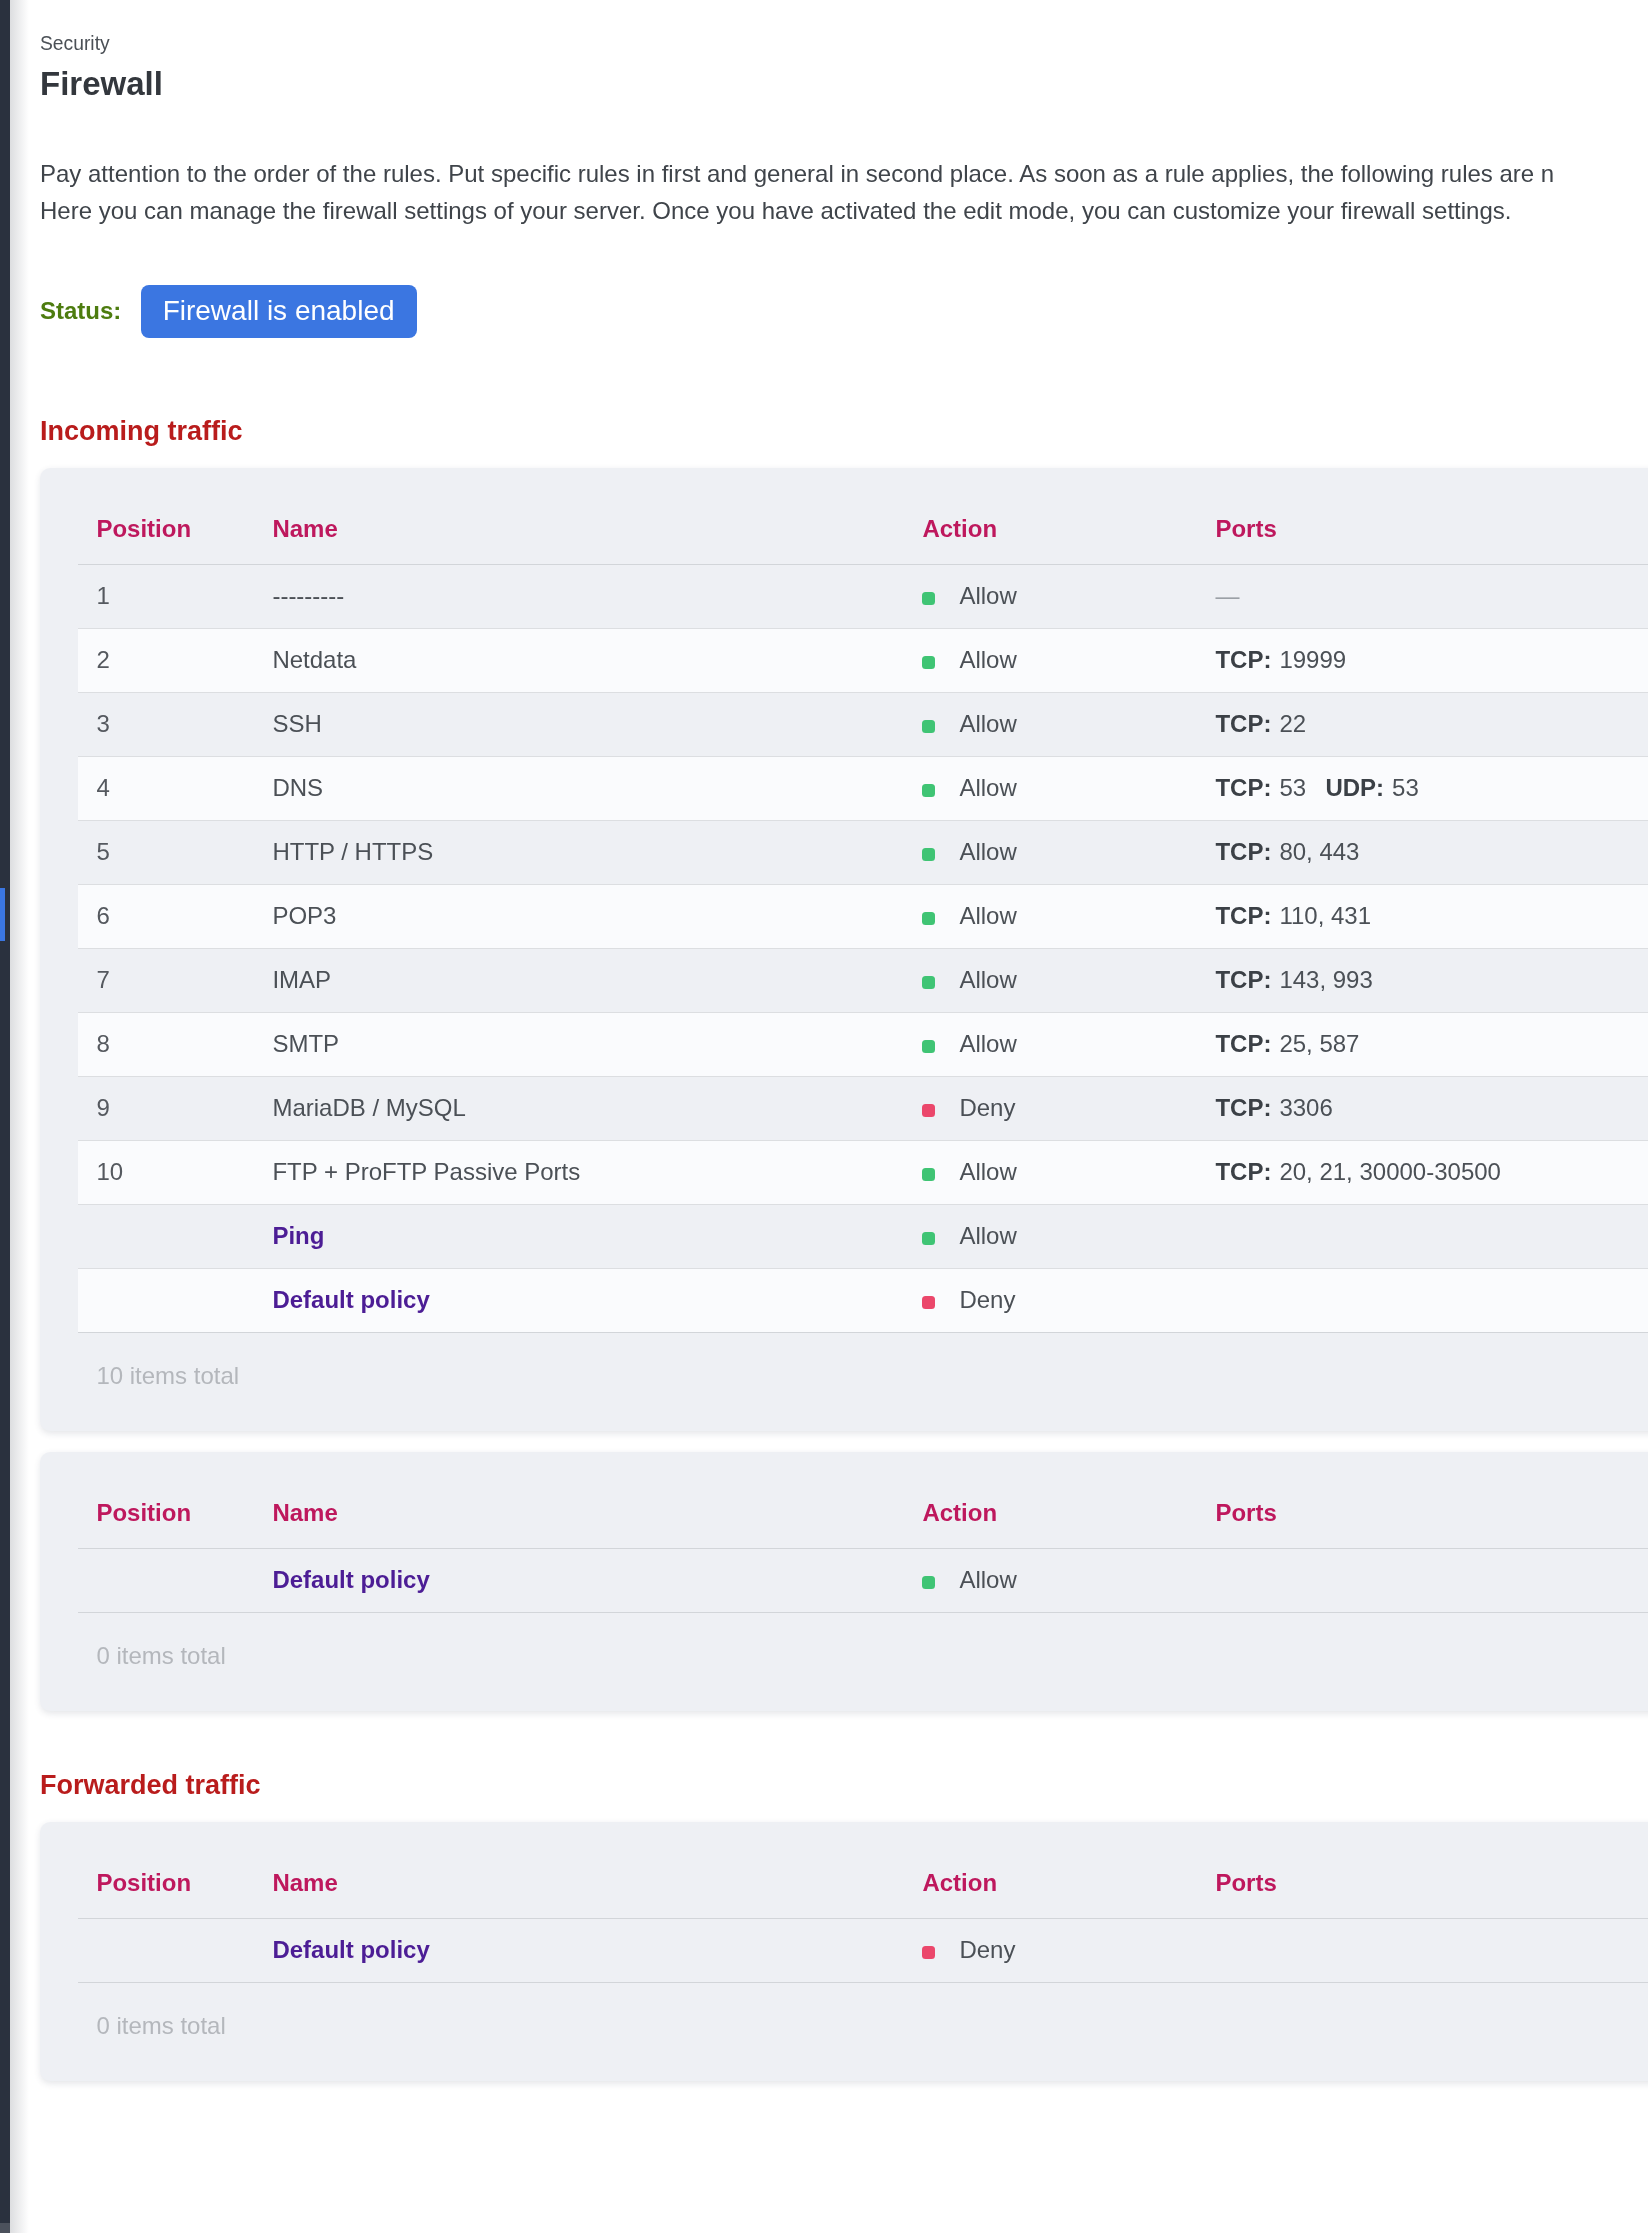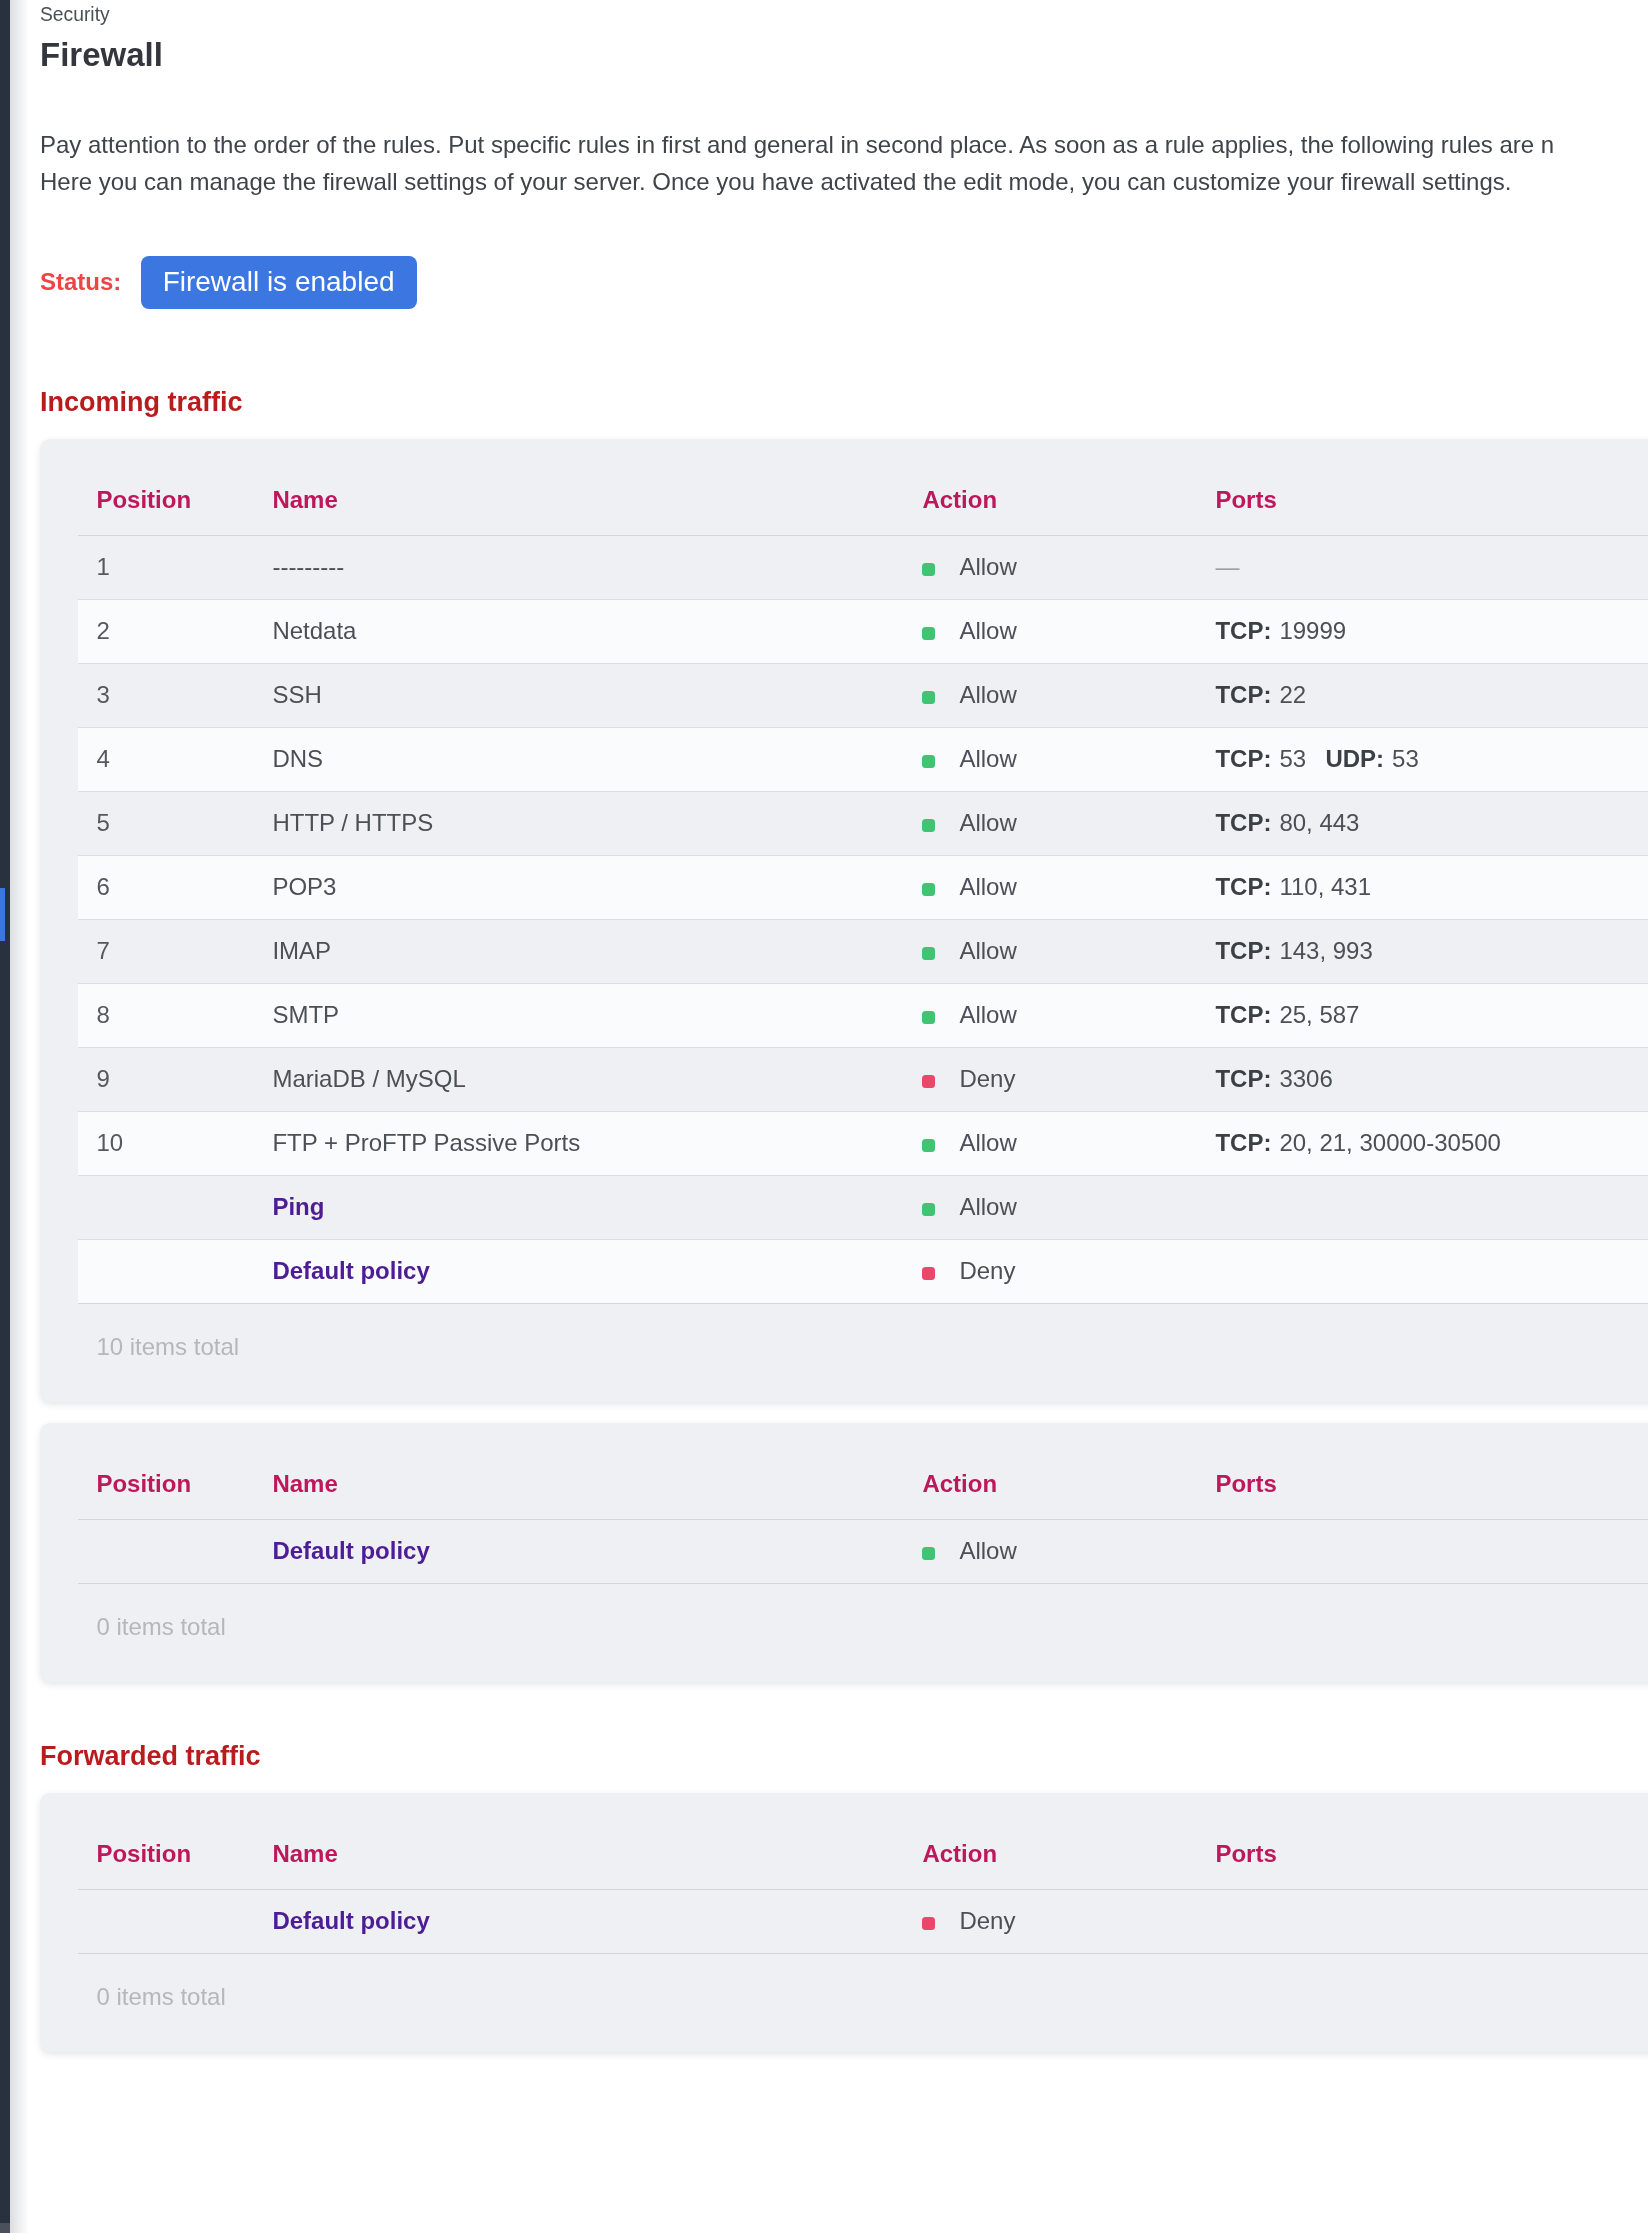--- a/index.html
+++ b/index.html
@@ -10,28 +10,28 @@
   }
   
   .sidebar-strip { position:absolute; left:0; top:0; width:9.7px; height:2233px; background:#2a313e; z-index:3; }
   .sidebar-shadow { position:absolute; left:9.7px; top:0; width:19.3px; height:2233px;
     background:linear-gradient(to right, rgba(42,49,62,0.16), rgba(42,49,62,0)); z-index:2; }
   .nav-indicator { position:absolute; left:0; top:888px; width:5.3px; height:53px; background:var(--accent,#3b76e1); z-index:4; }
   .sidebar-foot { position:absolute; left:0; top:2223px; width:9.7px; height:9.7px; background:#4b515c; z-index:4; }
 
   .content { margin-left:40px; }
 
-  .breadcrumb { padding-top:4px; font-size:19.3px; line-height:22px; color:#4b5056; }
+  .breadcrumb { padding-top:33px; font-size:19.3px; line-height:22px; color:#4b5056; }
   h1.page-title { margin:8.8px 0 0 0; font-size:33px; line-height:40px; font-weight:bold; color:#33373d; }
 
   .desc { margin-top:51px; }
   .desc p { margin:0; font-size:24px; line-height:37px; color:#3f444a; white-space:nowrap; }
 
   .status-row { margin-top:56px; height:53px; display:flex; align-items:center; }
-  .status-label { font-size:24px; font-weight:bold; color:#ef4444; margin-right:19.3px; }
+  .status-label { font-size:24px; font-weight:bold; color:#4d7c0f; margin-right:19.3px; }
   .status-button {
     height:53px; padding:0 22px; border:none; border-radius:8px;
     background:var(--accent,#3b76e1); color:#ffffff; font-size:28px;
     font-family:inherit; cursor:pointer;
   }
 
   h2.section-heading { margin:58px 0 0 0; font-size:27px; line-height:32px; font-weight:bold; color:#b91c1c; }
   h2.section-heading.first { margin-top:77px; }
 
   .card {

